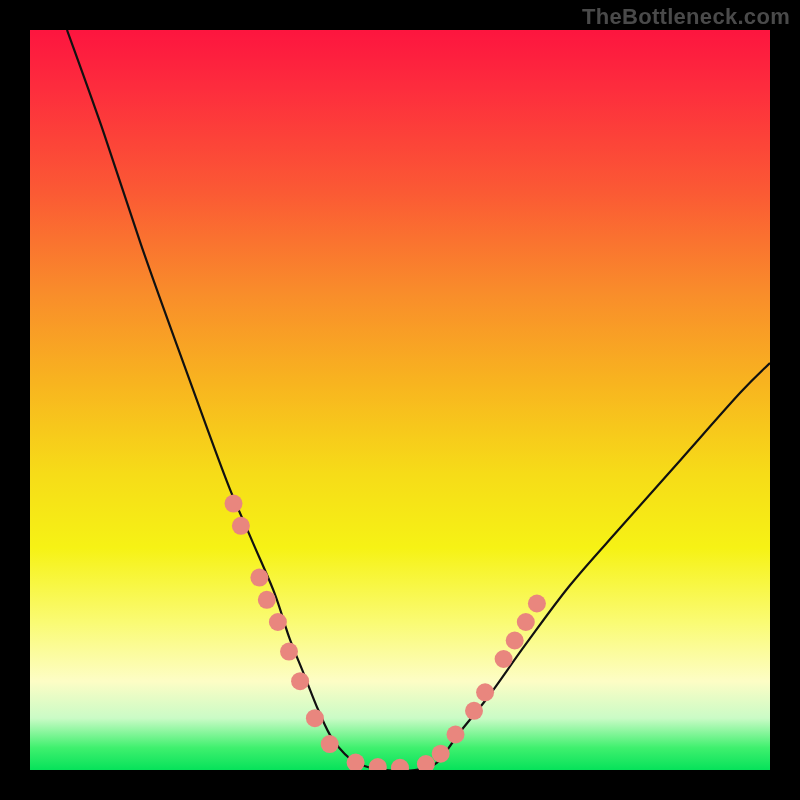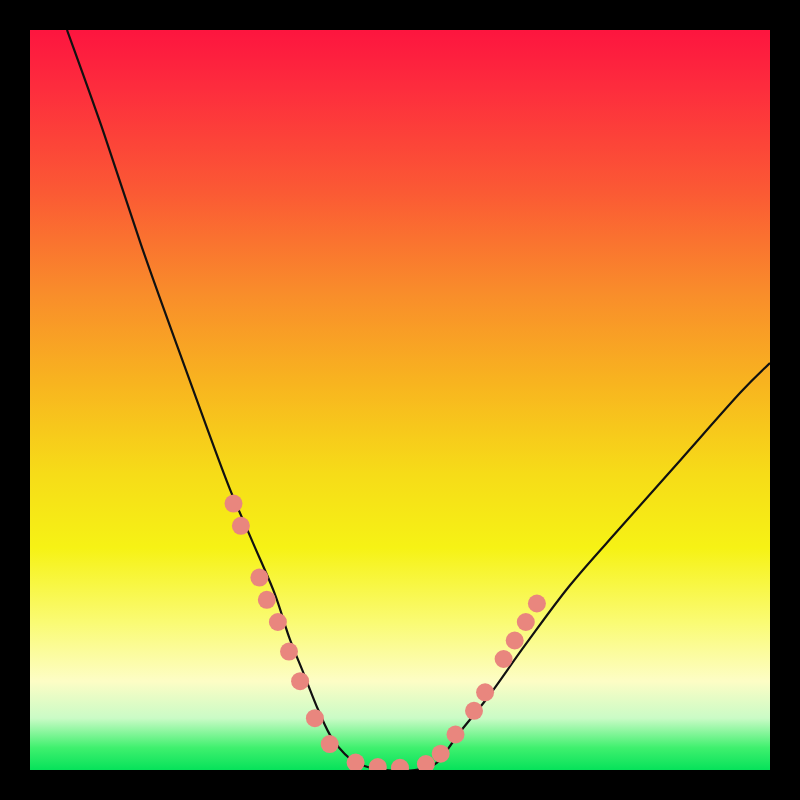--- a/index.html
+++ b/index.html
@@ -68,20 +68,21 @@
     width: 100%;
     height: 100%;
     z-index: 3;
   }
 </style>
 </head>
 <body>
 
 <div class="stage">
 
+  <div class="watermark">TheBottleneck.com</div>
 
   <div class="plot">
     <div class="gradient"></div>
 
     <svg class="curve" viewBox="0 0 740 740" preserveAspectRatio="none">
       <path id="curve-path" fill="none" stroke="#111111" stroke-width="2.2" d="M 37.0 0.0 C 43.2 17.3, 61.7 67.8, 74.0 103.6 C 86.3 139.4, 98.7 178.8, 111.0 214.6 C 123.3 250.4, 136.9 287.4, 148.0 318.2 C 159.1 349.0, 169.0 376.2, 177.6 399.6 C 186.2 423.0, 192.4 440.3, 199.8 458.8 C 207.2 477.3, 214.6 493.3, 222.0 510.6 C 229.4 527.9, 238.0 546.4, 244.2 562.4 C 250.4 578.4, 254.1 593.2, 259.0 606.8 C 263.9 620.4, 268.9 631.5, 273.8 643.8 C 278.7 656.1, 283.7 669.7, 288.6 680.8 C 293.5 691.9, 297.2 701.8, 303.4 710.4 C 309.6 719.0, 317.0 727.7, 325.6 732.6 C 334.2 737.5, 345.3 738.8, 355.2 740.0 C 365.1 741.2, 376.2 741.2, 384.8 740.0 C 393.4 738.8, 399.6 738.8, 407.0 732.6 C 414.4 726.4, 420.6 714.1, 429.2 703.0 C 437.8 691.9, 447.7 680.8, 458.8 666.0 C 469.9 651.2, 482.2 632.7, 495.8 614.2 C 509.4 595.7, 524.2 574.7, 540.2 555.0 C 556.2 535.3, 573.5 516.8, 592.0 495.8 C 610.5 474.8, 631.5 451.4, 651.2 429.2 C 670.9 407.0, 695.6 378.6, 710.4 362.6 C 725.2 346.6, 735.1 337.9, 740.0 333.0"></path>
     </svg>
 
     <svg class="markers" viewBox="0 0 740 740" preserveAspectRatio="none">
       <g id="marker-group">

